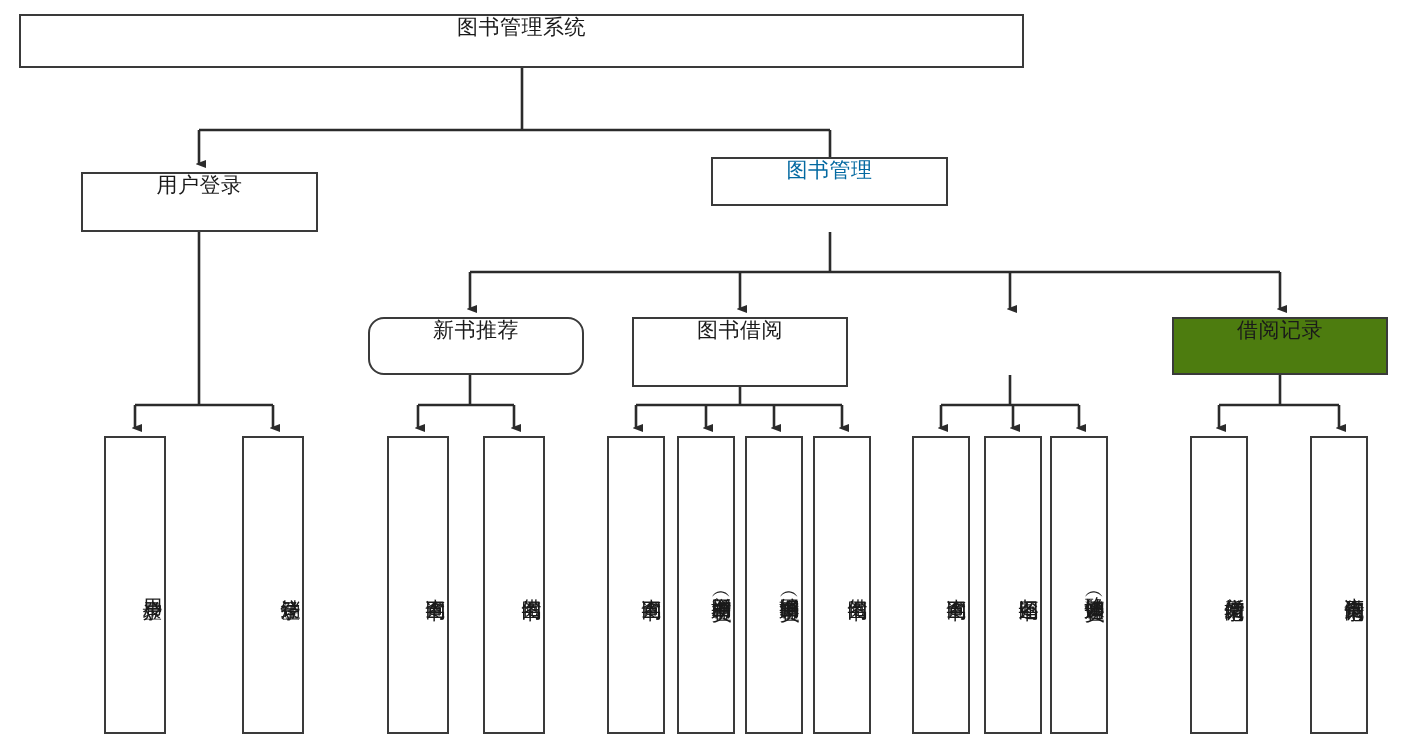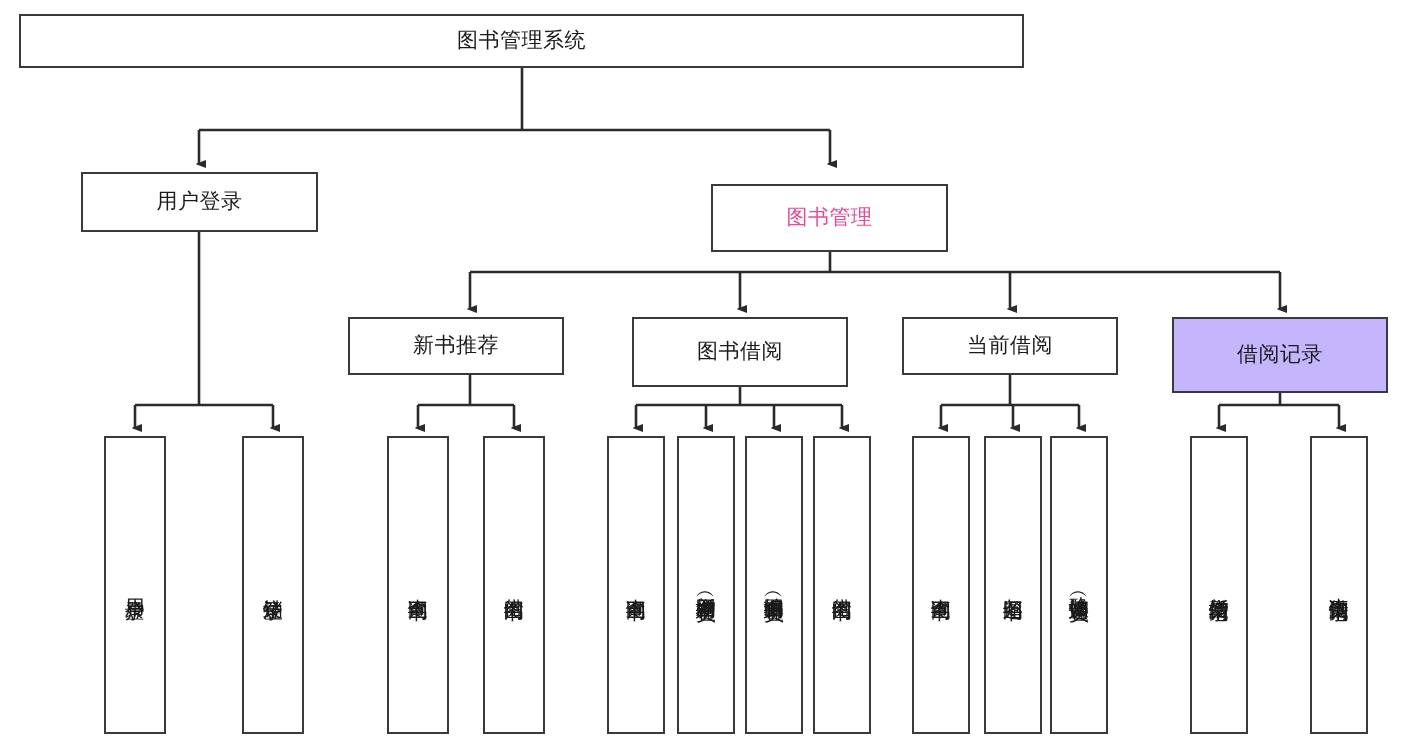--- a/index.html
+++ b/index.html
@@ -25,21 +25,20 @@
     width: 1405px;
     height: 747px;
     pointer-events: none;
   }
   .node {
     position: absolute;
     box-sizing: border-box;
     background: #ffffff;
     border: 2px solid #3a3a3a;
     display: flex;
-    align-items: center;
     justify-content: center;
     color: #1a1a1a;
     line-height: 1.12;
   }
   .node.horiz {
     font-size: 21px;
     letter-spacing: 0.5px;
   }
   .node.vert {
     writing-mode: vertical-rl;
@@ -127,34 +126,31 @@
     </g>
   </svg>
 
   <div class="node horiz" style="left: 19px; top: 14px; width: 1005px; height: 54px; border-color: rgb(58, 58, 58); background: rgb(255, 255, 255); color: rgb(26, 26, 26);">
     <span class="nlabel">图书管理系统</span>
   </div>
 
   <div class="node horiz" style="left: 81px; top: 172px; width: 237px; height: 60px; border-color: rgb(58, 58, 58); background: rgb(255, 255, 255); color: rgb(26, 26, 26);">
     <span class="nlabel">用户登录</span>
   </div>
-  <div class="node horiz" style="left: 711px; top: 184px; width: 237px; height: 68px; border-color: rgb(58, 58, 58); background: rgb(255, 255, 255); color: #ec4899;">
+  <div class="node horiz" style="left: 711px; top: 157px; width: 237px; height: 49px; border-color: rgb(58, 58, 58); background: rgb(255, 255, 255); color: #0369a1;">
     <span class="nlabel">图书管理</span>
   </div>
 
-  <div class="node horiz" style="left: 348px; top: 317px; width: 216px; height: 58px; border-color: rgb(58, 58, 58); background: rgb(255, 255, 255); color: rgb(26, 26, 26);">
+  <div class="node horiz" style="left: 368px; top: 317px; width: 216px; height: 58px; border-color: rgb(58, 58, 58); background: rgb(255, 255, 255); color: rgb(26, 26, 26); border-radius: 16px;">
     <span class="nlabel">新书推荐</span>
   </div>
   <div class="node horiz" style="left: 632px; top: 317px; width: 216px; height: 70px; border-color: rgb(58, 58, 58); background: rgb(255, 255, 255); color: rgb(26, 26, 26);">
     <span class="nlabel">图书借阅</span>
   </div>
-  <div class="node horiz" style="left: 902px; top: 317px; width: 216px; height: 58px; border-color: rgb(58, 58, 58); background: rgb(255, 255, 255); color: rgb(26, 26, 26);">
-    <span class="nlabel">当前借阅</span>
-  </div>
-  <div class="node horiz" style="left: 1172px; top: 317px; width: 216px; height: 76px; border-color: rgb(58, 58, 58); background: #c4b5fd; color: rgb(26, 26, 26);">
+  <div class="node horiz" style="left: 1172px; top: 317px; width: 216px; height: 58px; border-color: rgb(58, 58, 58); background: #4d7c0f; color: rgb(26, 26, 26);">
     <span class="nlabel">借阅记录</span>
   </div>
 
   <div class="node vert" style="left: 104px; top: 436px; width: 62px; height: 298px; border-color: rgb(58, 58, 58); background: rgb(255, 255, 255); color: rgb(26, 26, 26);">
     <span class="nlabel">用户登录</span>
   </div>
   <div class="node vert" style="left: 242px; top: 436px; width: 62px; height: 298px; border-color: rgb(58, 58, 58); background: rgb(255, 255, 255); color: rgb(26, 26, 26);">
     <span class="nlabel">注销登录</span>
   </div>
   <div class="node vert" style="left: 387px; top: 436px; width: 62px; height: 298px; border-color: rgb(58, 58, 58); background: rgb(255, 255, 255); color: rgb(26, 26, 26);">

